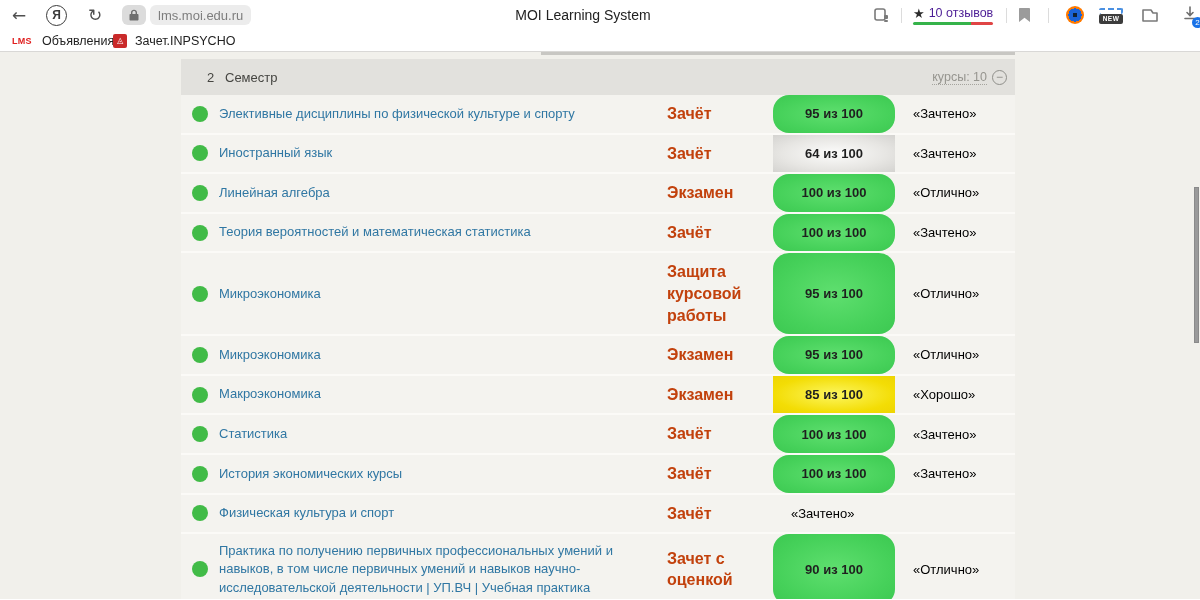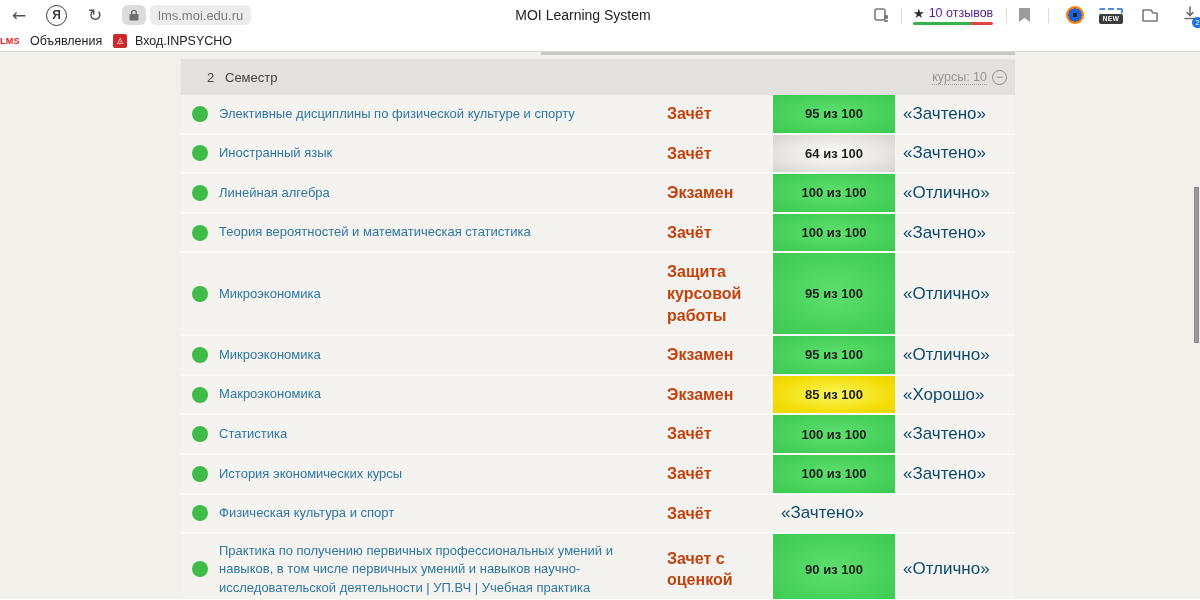--- a/index.html
+++ b/index.html
@@ -59,24 +59,24 @@
     display:flex; align-items:center; justify-content:center; font-size:12px; line-height:1; cursor:pointer; }
 
   .row { display:flex; align-items:center; min-height:37px; background:#f4f3ef;
     border-bottom:2px solid #fbfaf7; }
   .col-dot { width:38px; display:flex; justify-content:center; align-self:stretch; align-items:center; }
   .dot { width:16px; height:16px; border-radius:50%; background:#41bb47; }
   .col-name { width:448px; padding:8px 14px 8px 0; font-size:13px; line-height:1.4; color:#3077a3; cursor:pointer; }
   .col-type { width:106px; padding:8px 6px 8px 0; font-size:16px; line-height:1.35; color:#c2410c;font-weight:bold; }
   .col-badge { width:122px; align-self:stretch; display:flex; align-items:center; justify-content:center;
     font-size:13px; font-weight:bold; color:#1f1f1f; }
-  .col-badge.green { background:radial-gradient(ellipse at center,#5fdf6f 0%,#46d15a 65%,#3cc851 100%); }
+  .col-badge.green { background:radial-gradient(ellipse at center,#5fdf6f 0%,#46d15a 65%,#3cc851 100%);border-radius:16px; }
   .col-badge.gray { background:radial-gradient(ellipse at center,#fcfcfb 0%,#e7e6e3 60%,#d4d3d0 100%); }
   .col-badge.yellow { background:radial-gradient(ellipse at center,#fcf65f 0%,#f3dd05 70%,#eed402 100%); }
-  .col-grade { padding-left:8px; font-size:17px; color:#0c4a6e; }
+  .col-grade { padding-left:18px; font-size:13px; color:#000000; }
 
   .scroll-thumb { position:absolute; right:1px; top:135px; width:5px; height:156px;
     background:#9a9a9a; border:1px solid #8a8a8a; }
 </style>
 </head>
 <body>
 
 <div class="chrome">
   <div class="abs" style="left:12px">
     <span class="nav-glyph">←</span>
@@ -151,29 +151,29 @@
       <svg width="14" height="15" viewBox="0 0 14 15">
         <path d="M7 1v8M4 6.5L7 9.5l3-3" fill="none" stroke="#6f6f6f" stroke-width="1.6" stroke-linecap="round"></path>
         <path d="M2 12.5h10" stroke="#6f6f6f" stroke-width="1.6" stroke-linecap="round"></path>
       </svg>
       <span class="dl-badge">2</span>
     </span>
   </div>
 </div>
 
 <div class="bkbar">
-  <div class="abs" style="left:0; gap:10px">
+  <div class="abs" style="left:12px; gap:10px">
     <span class="lms-fav">LMS</span>
     <span class="bk-label">Объявления</span>
   </div>
   <div class="abs" style="left:113px; gap:8px">
     <span class="emblem-fav">
         <span>◬</span>
       </span>
-    <span class="bk-label">Вход.INPSYCHO</span>
+    <span class="bk-label">Зачет.INPSYCHO</span>
   </div>
 </div>
 
 <div class="page">
   <div class="edge-strip"></div>
 
   <div class="gradetable">
 
     <div class="sec-header">
       <span class="sec-num">2</span>

